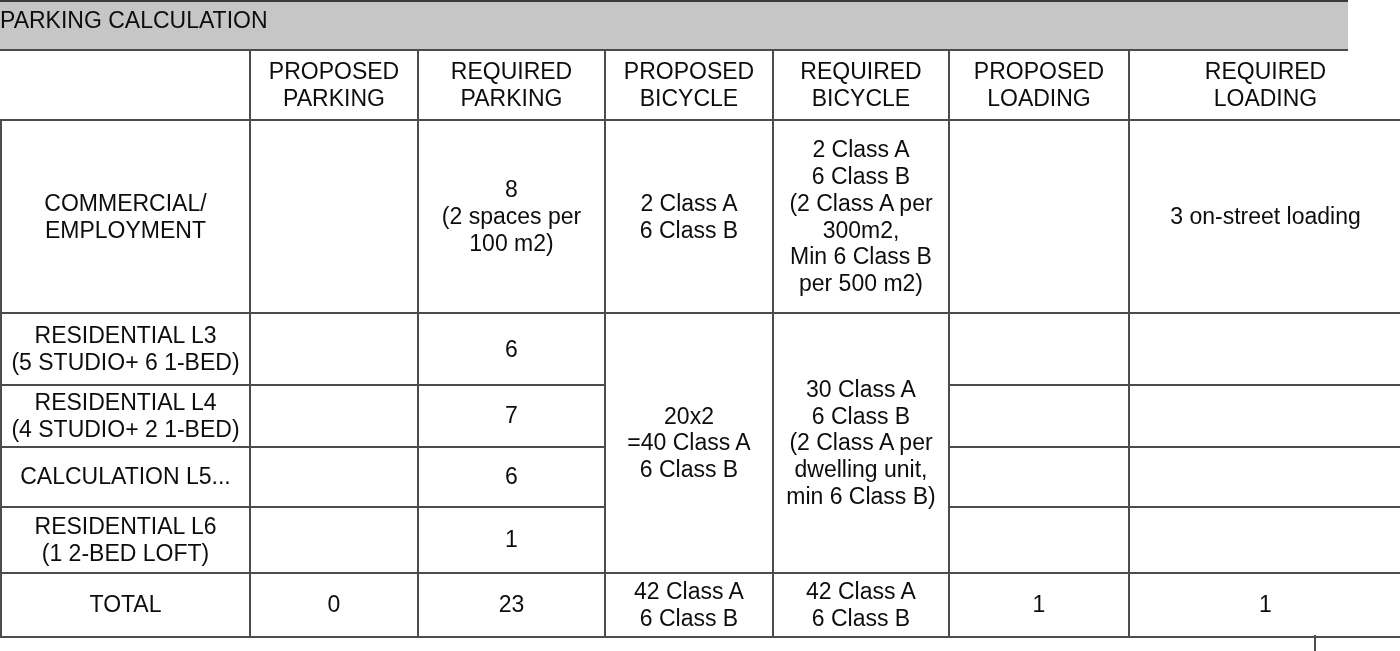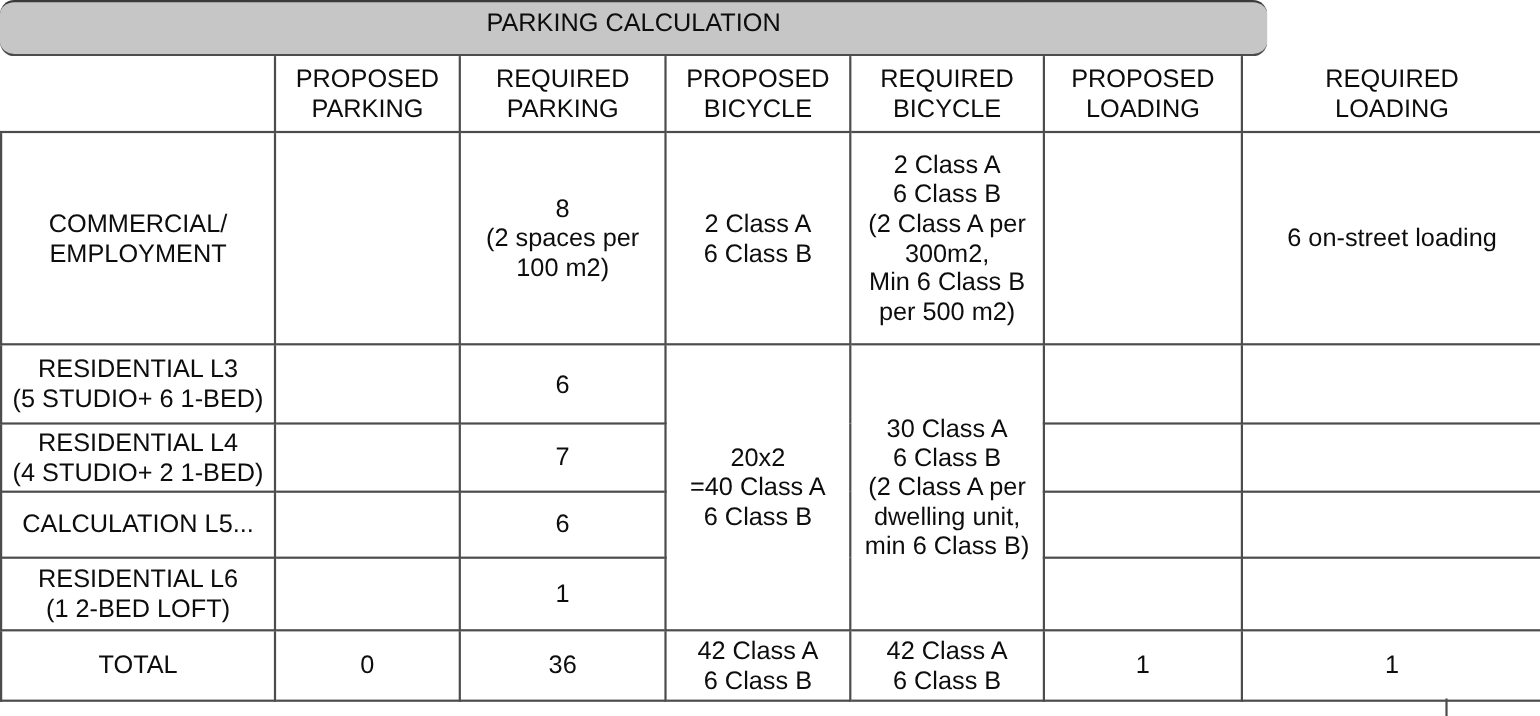--- a/index.html
+++ b/index.html
@@ -7,29 +7,27 @@
     margin: 0; padding: 0;
     width: 1400px; height: 651px;
     background: #ffffff;
     font-family: "Liberation Sans", sans-serif;
     color: #0d0d0d;
     overflow: hidden;
   }
   .sheet { position: relative; width: 1400px; height: 651px; }
 
   .titlebar {
-    width: 1152px; height: 51px;
+    width: 1348px; height: 51px;
     background: #c6c6c6;
     border-top: 2px solid #3a3a3a;
     border-bottom: 2px solid #4c4c4c;
-    text-align: center;
     font-size: 23px;
     line-height: 1;
     padding-top: 7px;
-    border-radius: 13px;
   }
 
   table.calc {
     border-collapse: collapse;
     table-layout: fixed;
     width: 1400px;
   }
   td {
     border: 2px solid #4c4c4c;
     text-align: center;
@@ -107,21 +105,21 @@
 100 m2)</td>
         <td>2 Class A
 6 Class B</td>
         <td>2 Class A
 6 Class B
 (2 Class A per
 300m2,
 Min 6 Class B
 per 500 m2)</td>
         <td></td>
-        <td class="no-right">6 on-street loading</td>
+        <td class="no-right">3 on-street loading</td>
       </tr>
 
       <tr class="row-l3">
         <td>RESIDENTIAL L3
 (5 STUDIO+ 6 1-BED)</td>
         <td></td>
         <td>6</td>
         <td rowspan="4">20x2
 =40 Class A
 6 Class B</td>
@@ -156,21 +154,21 @@
 (1 2-BED LOFT)</td>
         <td></td>
         <td>1</td>
         <td></td>
         <td class="no-right"></td>
       </tr>
 
       <tr class="row-total">
         <td>TOTAL</td>
         <td>0</td>
-        <td>36</td>
+        <td>23</td>
         <td>42 Class A
 6 Class B</td>
         <td>42 Class A
 6 Class B</td>
         <td>1</td>
         <td class="no-right">1</td>
       </tr>
     </tbody>
   </table>
 

